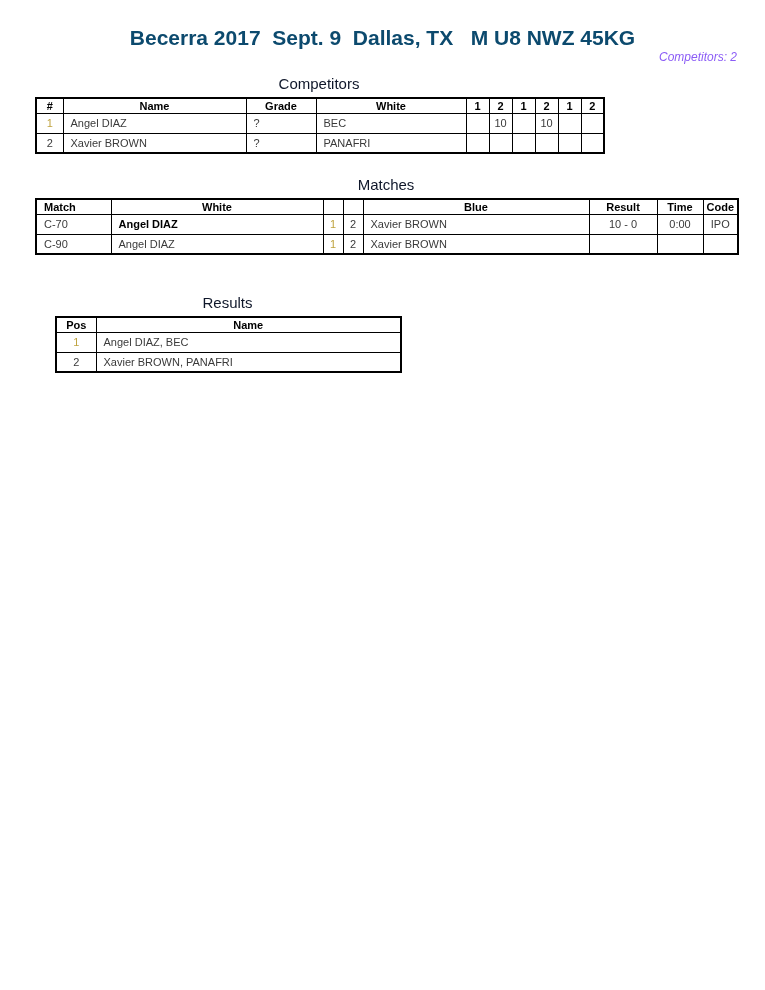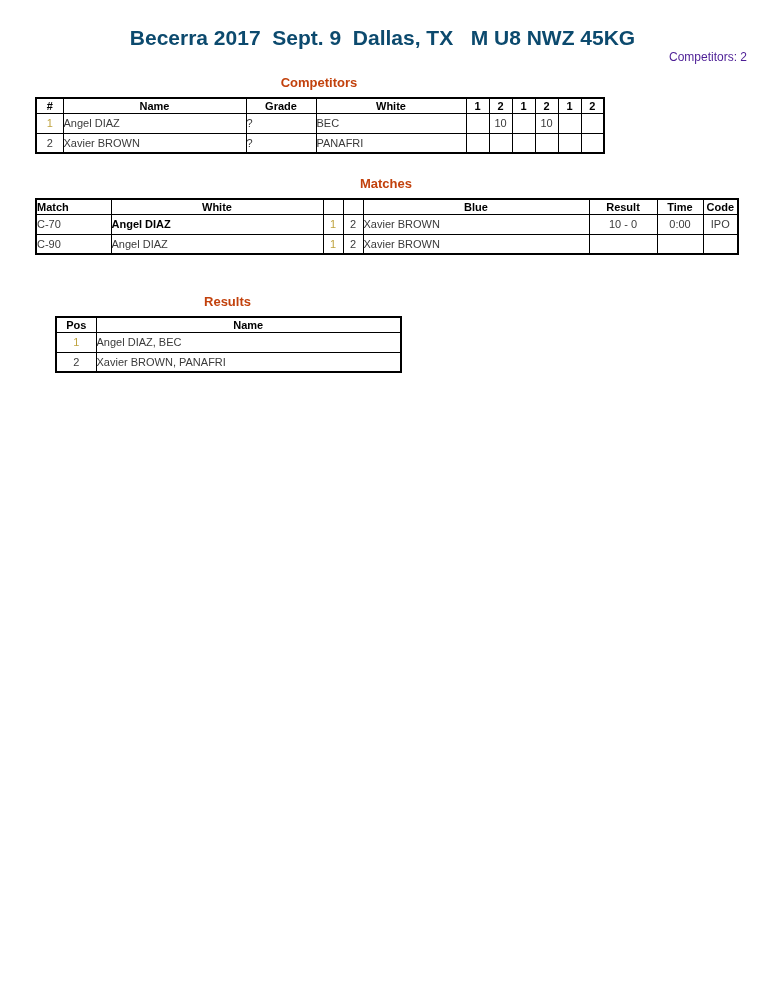--- a/index.html
+++ b/index.html
@@ -11,29 +11,29 @@
     color: #3a3a3a;
     position: relative;
     overflow: hidden;
   }
   .title {
     position: absolute; top: 26px; left: 0; width: 765px;
     text-align: center; font-size: 21px; font-weight: bold; color: #0c4a6e;
     white-space: pre; letter-spacing: 0px;
   }
   .comp-count {
-    position: absolute; top: 50px; right: 18px;
-    font-size: 12px; color: #4c1d95;
+    position: absolute; top: 50px; right: 28px;
+    font-size: 12px; color: #8b5cf6; font-style: italic;
   }
   .section { position: absolute; left: 35px; }
   #sec-competitors { top: 75px; }
   #sec-matches { top: 176px; }
   #sec-results { top: 294px; margin-left: 20px; }
   .section-heading {
-    font-size: 13px; font-weight: bold; color: #c2410c;
+    font-size: 15px; font-weight: normal; color: #0f172a;
     text-align: center; margin: 0 0 7px 0; height: 15px;
   }
   #sec-competitors .section-heading { width: 568px; }
   #sec-matches .section-heading { width: 702px; }
   #sec-results .section-heading { width: 345px; }
 
   table {
     border-collapse: collapse; table-layout: fixed;
     border: 2px solid #000;
   }
@@ -43,21 +43,21 @@
     padding: 0; overflow: hidden; white-space: nowrap;
     height: 20px; vertical-align: middle;
   }
   th { height: 15px; font-weight: bold; color: #000; }
   .comp-flex { display: flex; align-items: flex-start; }
   table.t-comp-main { width: 568px; }
   table.t-comp-wins { width: 97px; margin-left: 2px; }
   table.t-matches { width: 702px; }
   table.t-results { width: 345px; }
 
-  .al { text-align: left; }
+  .al { text-align: left; padding-left: 7px; }
   .ac { text-align: center; }
   .gold { color: #bfa33f; }
   .winner { font-weight: bold; color: #000; }
 </style>
 </head>
 <body>
 
 <div class="title">Becerra 2017  Sept. 9  Dallas, TX   M U8 NWZ 45KG</div>
 <div class="comp-count">Competitors: 2</div>
 

